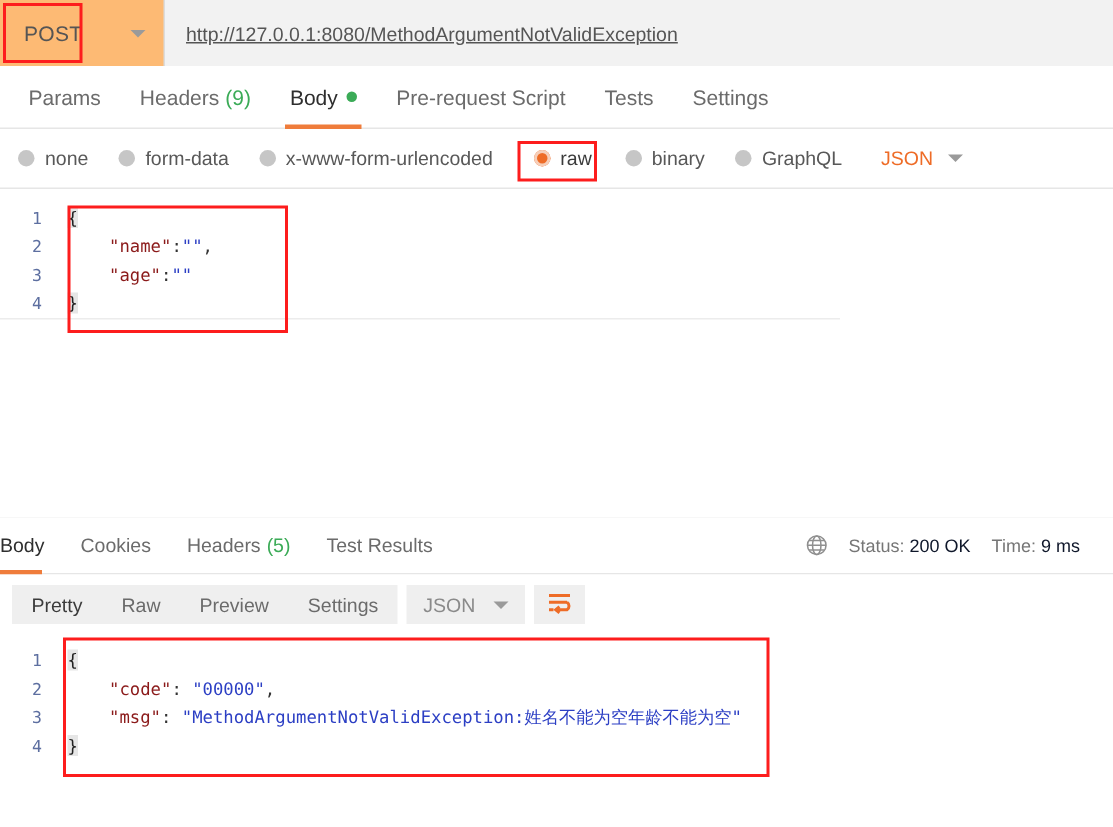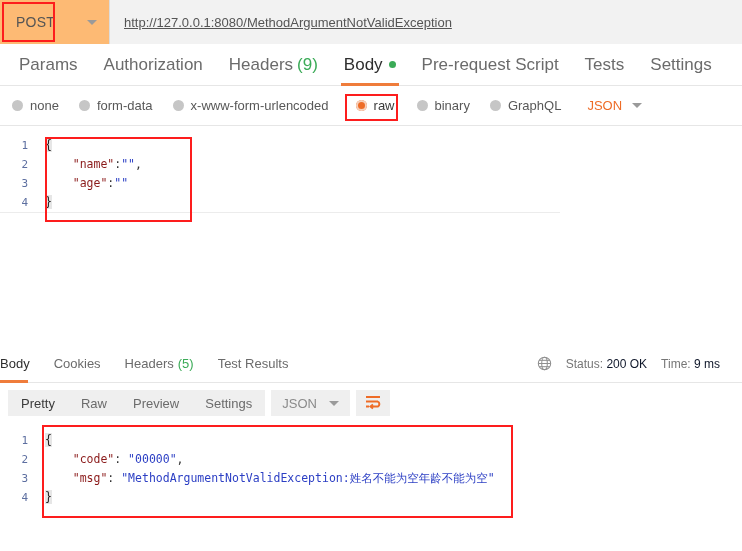--- a/index.html
+++ b/index.html
@@ -85,21 +85,21 @@
     box-sizing: border-box;
     border-bottom: 1px solid #e6e6e6;
     background: #fff;
   }
   .req-tab {
     position: relative;
     height: 42px;
     display: flex;
     align-items: center;
     padding: 0 13px;
-    font-size: 17px;
+    font-size: 14px;
     color: #6b6b6b;
     white-space: nowrap;
   }
   .req-tab.active { color: #2e2e2e; }
   .req-tab.active::after {
     content: "";
     position: absolute;
     left: 10px; right: 10px; bottom: 0;
     height: 3px;
     background: #ef7c3b;
@@ -297,23 +297,20 @@
   <div class="method-box">
     <span class="method-label">POST</span>
     <span class="chevron-down"></span>
   </div>
   <div class="url-field">http://127.0.0.1:8080/MethodArgumentNotValidException</div>
 </div>
 
 <div class="req-tabs">
   <div class="req-tab">
     <span>Params</span>
-  </div>
-  <div class="req-tab">
-    <span>Authorization</span>
   </div>
   <div class="req-tab">
     <span>Headers</span>
     <span class="count">(9)</span>
   </div>
   <div class="req-tab active">
     <span>Body</span>
     <span class="dot-green"></span>
   </div>
   <div class="req-tab">

